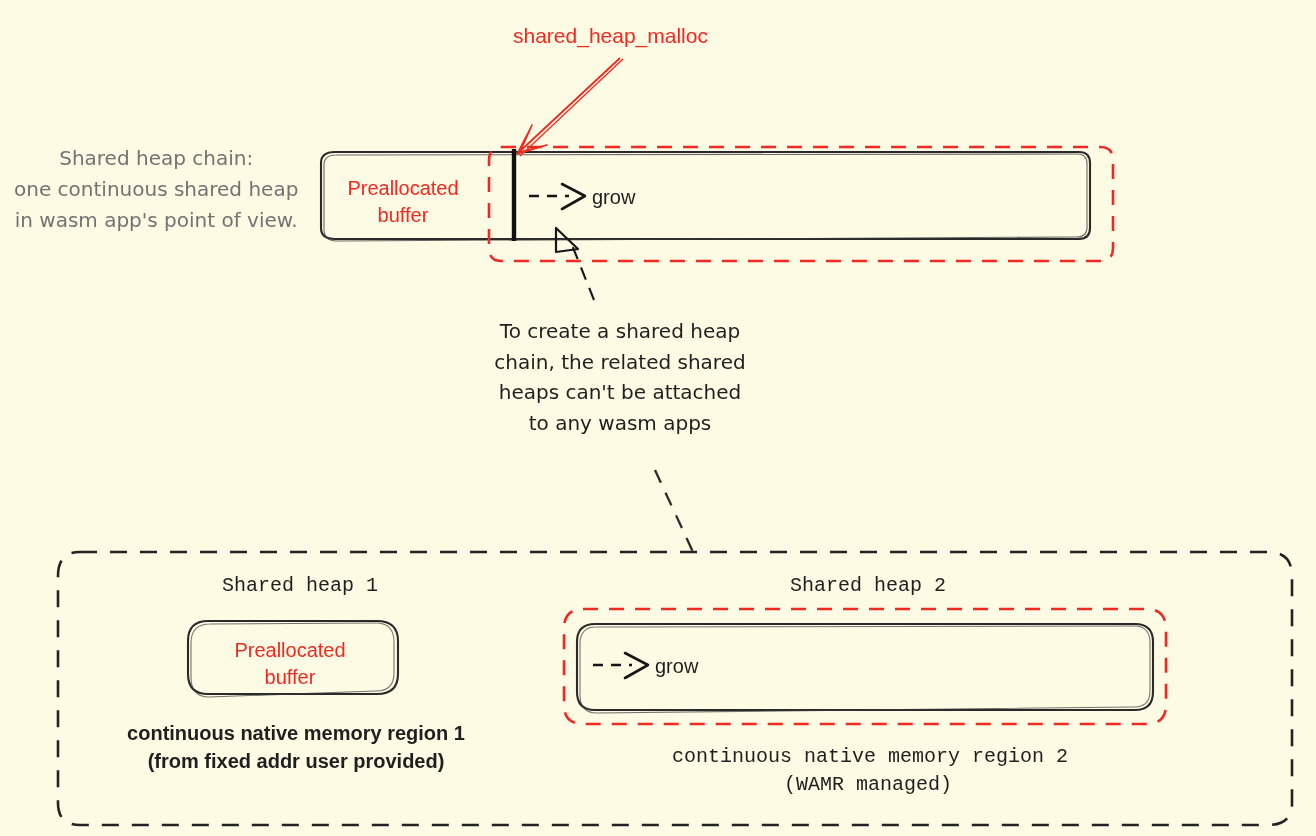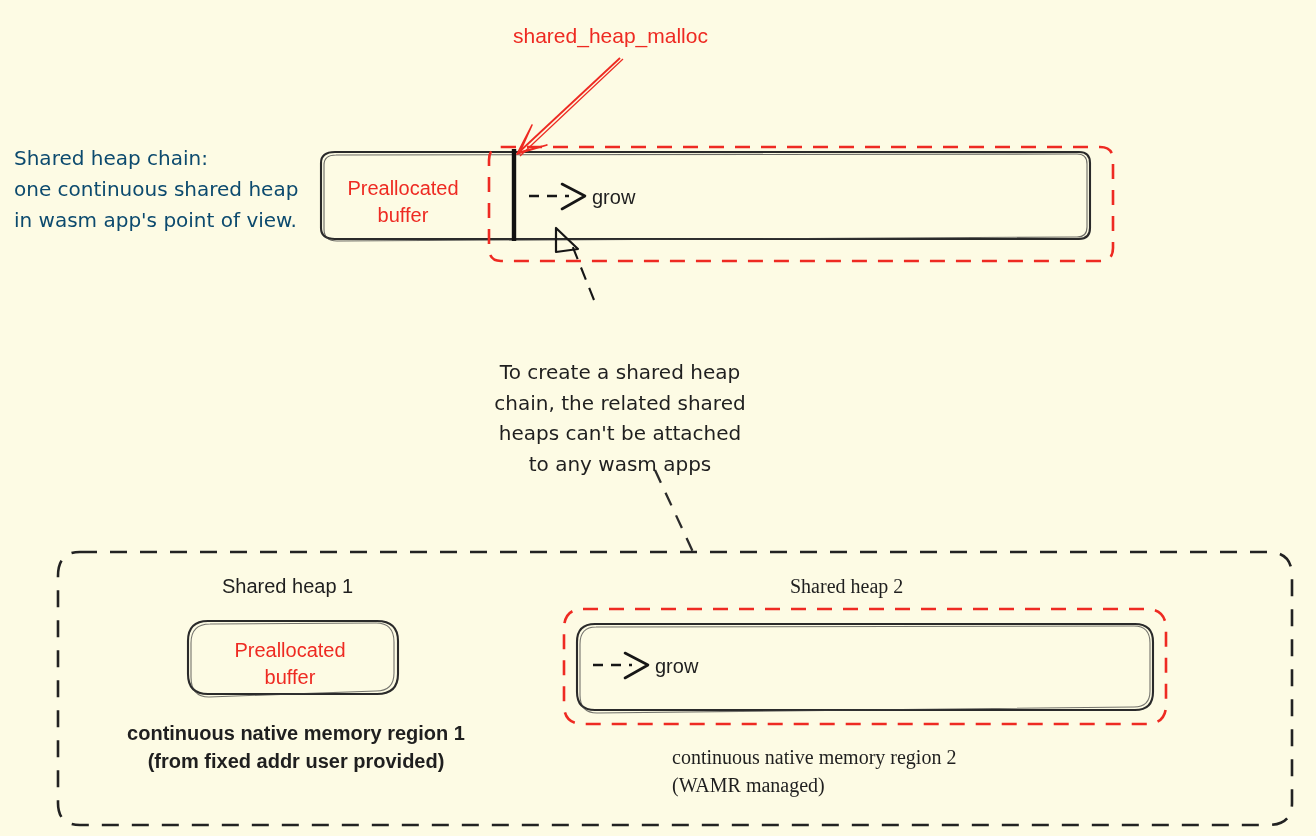--- a/index.html
+++ b/index.html
@@ -23,22 +23,23 @@
   }
   .txt {
     position: absolute;
     white-space: pre;
     line-height: 1.33;
   }
   .lbl-left {
     left: 14px;
     top: 143px;
     font-size: 20px;
-    color: #0c4a6e;
+    color: #737373;
     line-height: 1.55;
+    text-align: center;
   }
   .lbl-malloc {
     left: 513px;
     top: 22px;
     font-size: 21px;
     color: #ee2a22;
     font-family: "Liberation Sans", sans-serif;
     text-align: right;
   }
   .lbl-prealloc-top {
@@ -59,33 +60,32 @@
     font-family: "Liberation Sans", sans-serif;
   }
   .lbl-note {
     left: 488px;
     top: 316px;
     width: 264px;
     text-align: center;
     font-size: 20px;
     color: #1f1f1f;
     line-height: 1.53;
-    margin-top: 41px;
   }
   .lbl-sh1 {
     left: 222px;
     top: 573px;
     font-size: 20px;
-    font-family: Liberation Sans, sans-serif;
+    font-family: Liberation Mono, monospace;
   }
   .lbl-sh2 {
     left: 790px;
     top: 573px;
     font-size: 20px;
-    font-family: Liberation Serif, serif;
+    font-family: Liberation Mono, monospace;
   }
   .lbl-prealloc-bot {
     left: 205px;
     top: 637px;
     width: 170px;
     text-align: center;
     font-size: 20px;
     color: #ee2a22;
     line-height: 1.35;
     font-family: "Liberation Sans", sans-serif;
@@ -103,24 +103,24 @@
     text-align: center;
     font-size: 20px;
     line-height: 1.42;
     font-family: "Liberation Sans", sans-serif;
     font-weight: bold;
   }
   .lbl-region2 {
     left: 672px;
     top: 743px;
     width: 392px;
-    text-align: left;
+    text-align: center;
     font-size: 20px;
     line-height: 1.42;
-    font-family: Liberation Serif, serif;
+    font-family: Liberation Mono, monospace;
   }
 </style>
 </head>
 <body style="background: rgb(253, 251, 228);">
 
 <svg id="canvas" viewBox="0 0 1316 836" xmlns="http://www.w3.org/2000/svg">
 
   <g>
     <path d="M335,152 L1079,152 Q1090,152 1090,163 L1090,228 Q1090,239 1079,239 L335,239 Q321,239 321,228 L321,163 Q321,152 335,152 Z" fill="none" stroke="#2a2a2a" stroke-width="2.1" stroke-linecap="round"></path>
     <path d="M336,155 L1077,154 Q1087,154 1087,164 L1087,227 Q1087,237 1077,237 L337,241 Q324,241 324,229 L324,165 Q324,155 336,155" fill="none" stroke="#3a3a3a" stroke-width="1.1" stroke-linecap="round" opacity="0.75"></path>

